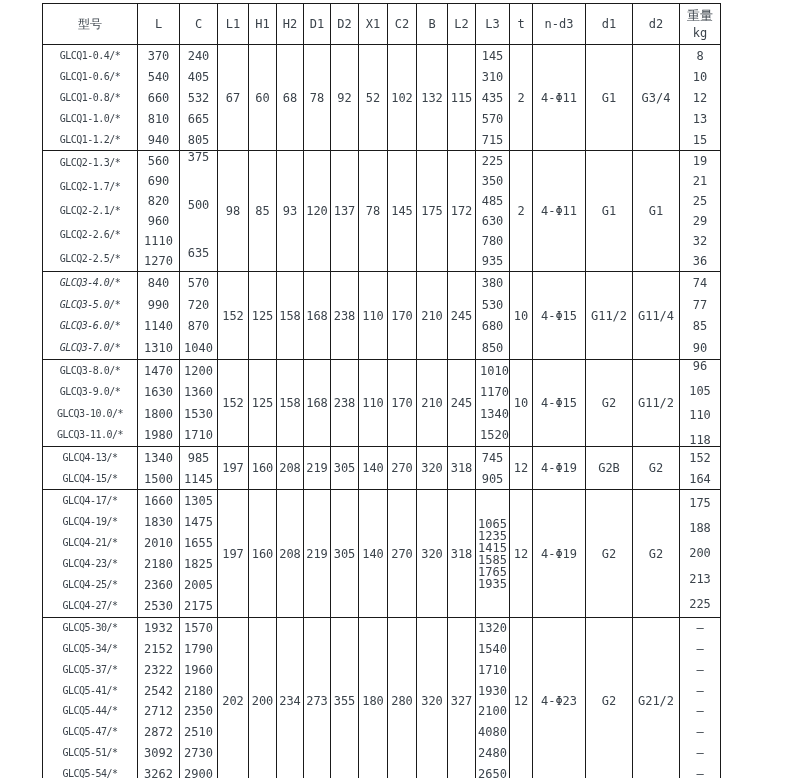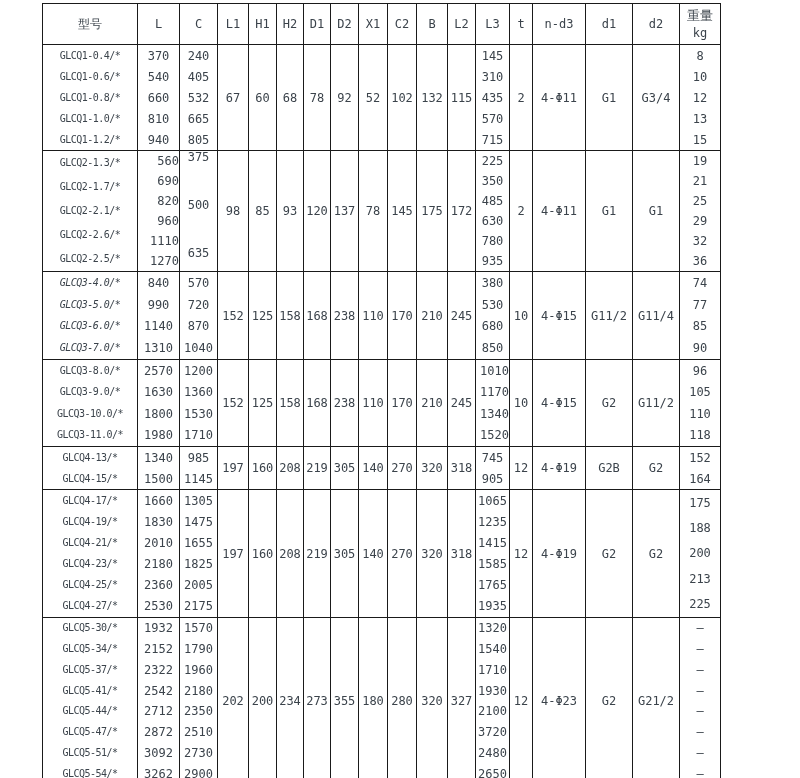--- a/index.html
+++ b/index.html
@@ -165,21 +165,21 @@
           <td>
             <div class="stack" style="height: 120px;">
               <div class="line model-line">GLCQ2-1.3/*</div>
               <div class="line model-line">GLCQ2-1.7/*</div>
               <div class="line model-line">GLCQ2-2.1/*</div>
               <div class="line model-line">GLCQ2-2.6/*</div>
               <div class="line model-line">GLCQ2-2.5/*</div>
             </div>
           </td>
           <td>
-            <div class="stack" style="height: 120px; text-align: right;">
+            <div class="stack" style="height: 120px;">
               <div class="line">560</div>
               <div class="line">690</div>
               <div class="line">820</div>
               <div class="line">960</div>
               <div class="line">1110</div>
               <div class="line">1270</div>
             </div>
           </td>
           <td>
             <div class="stack" style="height: 120px; gap: 36px;">
@@ -284,21 +284,21 @@
           <td>
             <div class="stack" style="height: 86px;">
               <div class="line model-line">GLCQ3-8.0/*</div>
               <div class="line model-line">GLCQ3-9.0/*</div>
               <div class="line model-line">GLCQ3-10.0/*</div>
               <div class="line model-line">GLCQ3-11.0/*</div>
             </div>
           </td>
           <td>
             <div class="stack" style="height: 86px;">
-              <div class="line">2570</div>
+              <div class="line">1470</div>
               <div class="line">1630</div>
               <div class="line">1800</div>
               <div class="line">1980</div>
             </div>
           </td>
           <td>
             <div class="stack" style="height: 86px;">
               <div class="line">1200</div>
               <div class="line">1360</div>
               <div class="line">1530</div>
@@ -320,21 +320,21 @@
               <div class="line">1170</div>
               <div class="line">1340</div>
               <div class="line">1520</div>
             </div>
           </td>
           <td class="merged">10</td>
           <td class="merged">4-Φ15</td>
           <td class="merged">G2</td>
           <td class="merged">G11/2</td>
           <td>
-            <div class="stack" style="height: 86px;">
+            <div class="stack" style="height: 86px; justify-content: space-between;">
               <div class="line">96</div>
               <div class="line">105</div>
               <div class="line">110</div>
               <div class="line">118</div>
             </div>
           </td>
         </tr>
         <tr style="height: 42px;">
           <td>
             <div class="stack" style="height: 42px;">
@@ -414,21 +414,21 @@
           <td class="merged">197</td>
           <td class="merged">160</td>
           <td class="merged">208</td>
           <td class="merged">219</td>
           <td class="merged">305</td>
           <td class="merged">140</td>
           <td class="merged">270</td>
           <td class="merged">320</td>
           <td class="merged">318</td>
           <td>
-            <div class="stack" style="height: 127px;">
+            <div class="stack" style="height: 127px; justify-content: center;">
               <div class="line">1065</div>
               <div class="line">1235</div>
               <div class="line">1415</div>
               <div class="line">1585</div>
               <div class="line">1765</div>
               <div class="line">1935</div>
             </div>
           </td>
           <td class="merged">12</td>
           <td class="merged">4-Φ19</td>
@@ -490,21 +490,21 @@
           <td class="merged">280</td>
           <td class="merged">320</td>
           <td class="merged">327</td>
           <td>
             <div class="stack" style="height: 166px;">
               <div class="line">1320</div>
               <div class="line">1540</div>
               <div class="line">1710</div>
               <div class="line">1930</div>
               <div class="line">2100</div>
-              <div class="line">3720</div>
+              <div class="line">4080</div>
               <div class="line">2480</div>
               <div class="line">2650</div>
             </div>
           </td>
           <td class="merged">12</td>
           <td class="merged">4-Φ23</td>
           <td class="merged">G2</td>
           <td class="merged">G21/2</td>
           <td>
             <div class="stack" style="height: 166px;">

